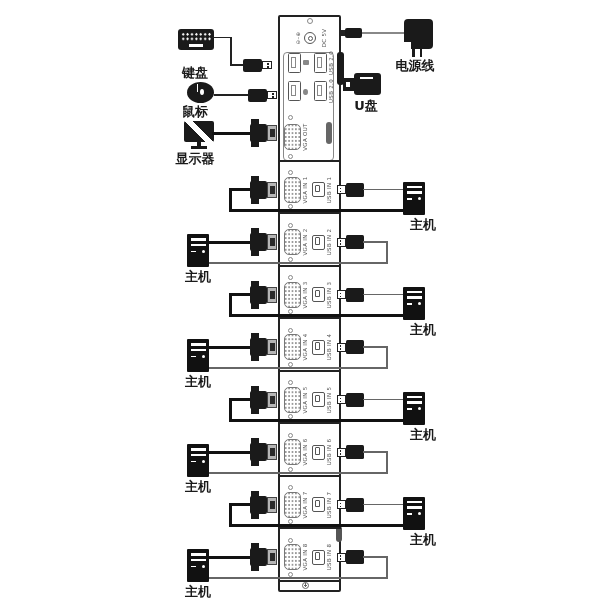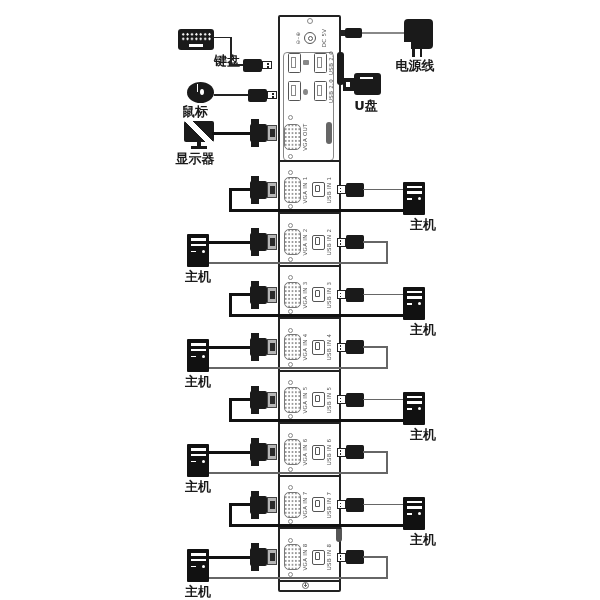--- a/index.html
+++ b/index.html
@@ -19,21 +19,21 @@
 <body>
 
 <div id="stage">
 
   <div class="abs" style="left:178px;top:29px;width:36px;height:21px;background:#1a1a1a;border-radius:3px;">
     <div class="abs" style="left:3px;top:3px;right:3px;height:10px;
                 background-image:radial-gradient(circle,#fff 1.1px,transparent 1.3px);
                 background-size:4.4px 4.6px;"></div>
     <div class="abs" style="left:11px;top:15px;width:14px;height:2.6px;background:#fff;"></div>
   </div>
-  <div class="zh" style="left:176px;top:52px;width:38px;margin-left:32px;">键盘</div>
+  <div class="zh" style="left:176px;top:64px;width:38px;">键盘</div>
 
   <div class="abs" style="left:187px;top:82px;width:27px;height:21px;background:#1a1a1a;border-radius:50%;">
     <div class="abs" style="left:9.5px;top:1.5px;width:1.6px;height:8.5px;background:#fff;"></div>
     <div class="abs circle" style="left:13px;top:7px;width:4px;height:6px;background:#fff;"></div>
   </div>
   <div class="zh" style="left:176px;top:103px;width:38px;">鼠标</div>
 
   <div class="abs" style="left:184px;top:121px;width:30px;height:21px;border-radius:2px;
               background:linear-gradient(45deg,#1a1a1a 42%,#fff 42%,#fff 58%,#1a1a1a 58%);"></div>
   <div class="abs" style="left:197px;top:142px;width:4px;height:4px;background:#1a1a1a;"></div>

